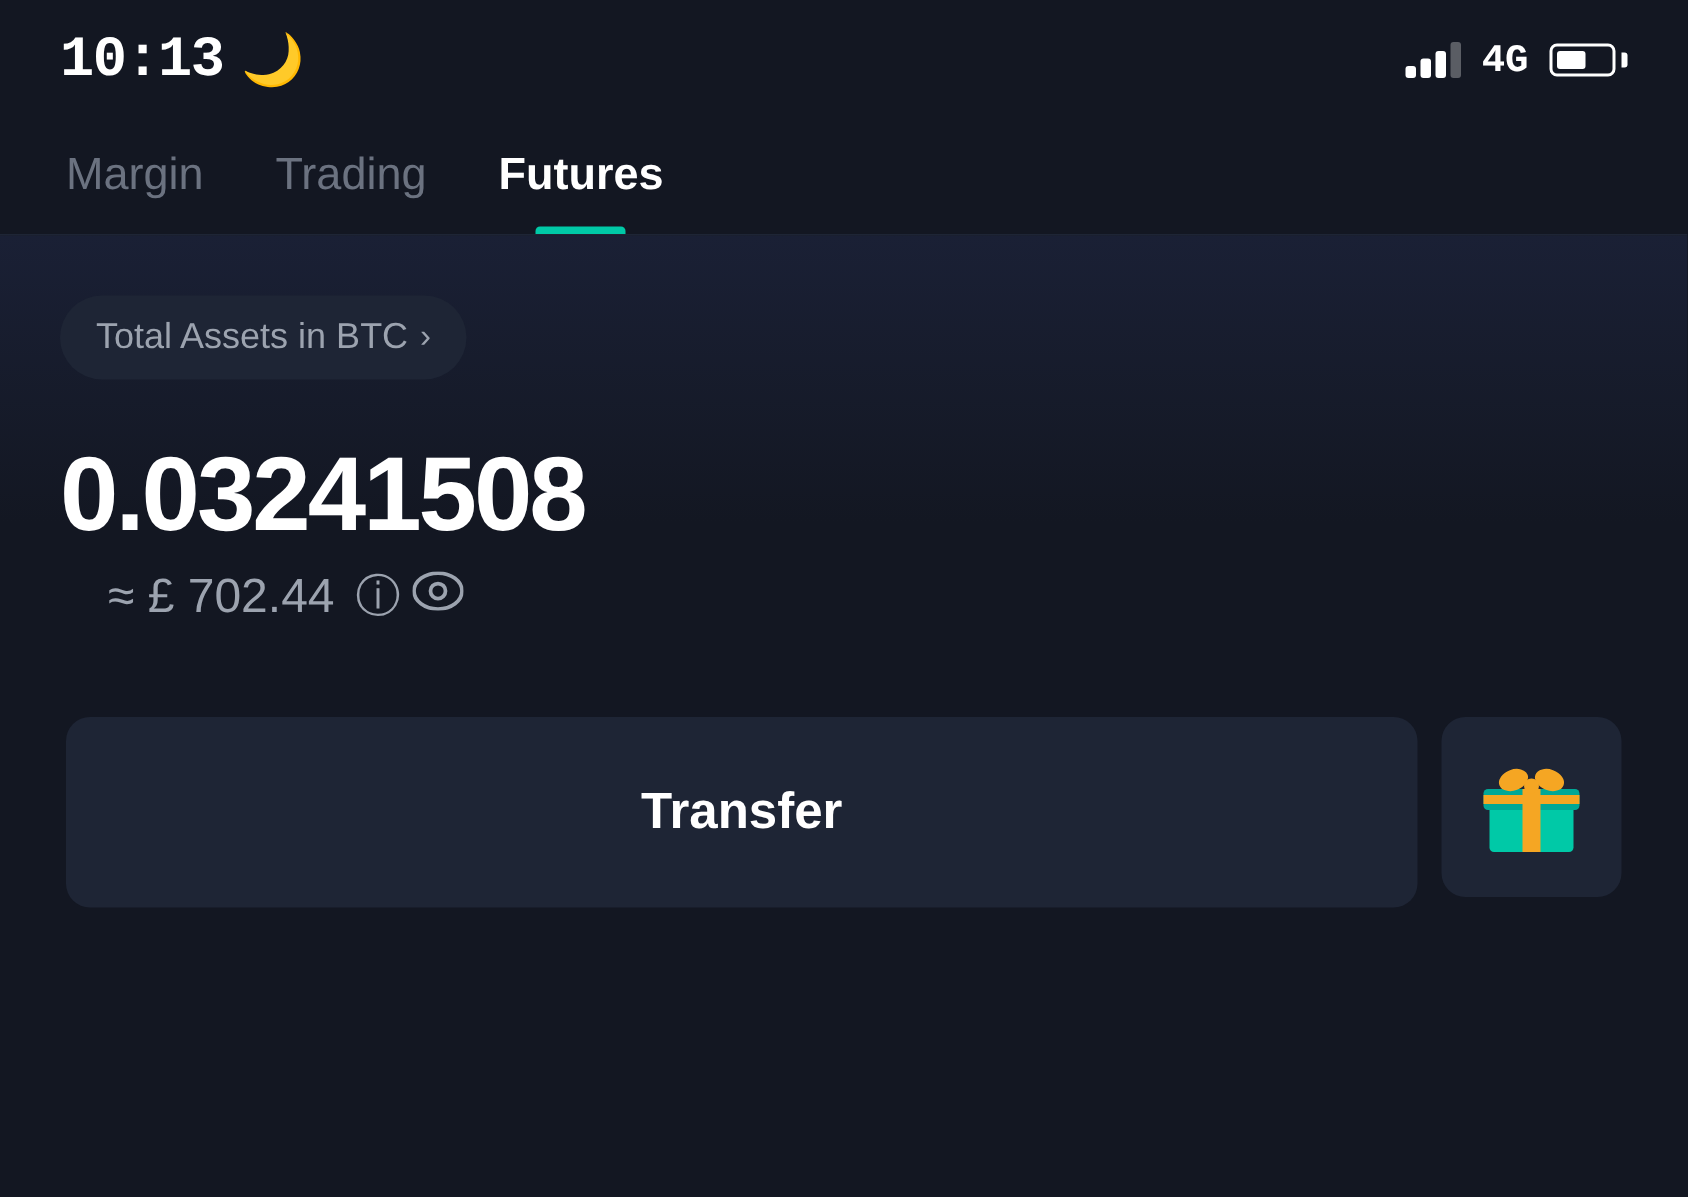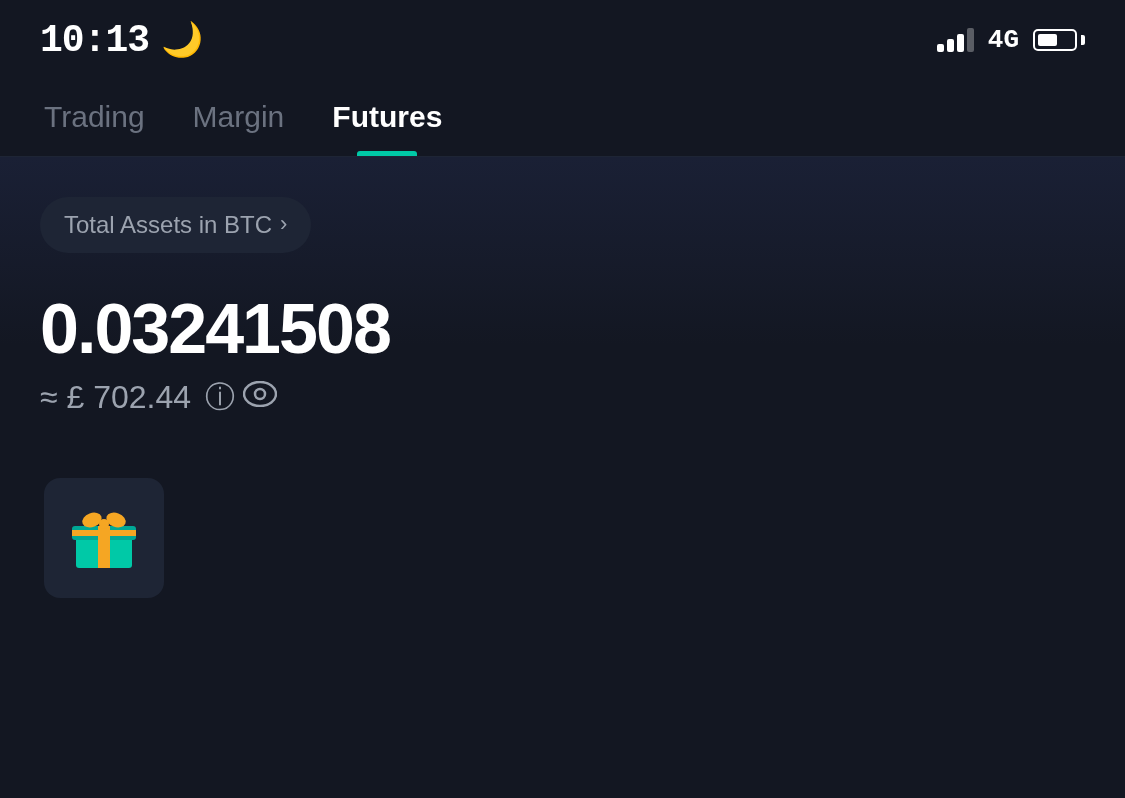--- a/index.html
+++ b/index.html
@@ -176,20 +176,21 @@
       gap: 20px;
     }
 
     .fiat-value {
       font-size: 32px;
       font-weight: 400;
       color: #9ca3af;
       display: flex;
       align-items: center;
       gap: 14px;
+      margin-left: 32px;
     }
 
     .eye-icon {
       font-size: 30px;
       color: #9ca3af;
       cursor: pointer;
     }
 
     
     .action-section {
@@ -252,24 +253,24 @@
       <div class="battery-body">
         <div class="battery-fill"></div>
       </div>
       <div class="battery-tip"></div>
     </div>
   </div>
 </div>
 
 <nav class="nav-tabs">
   <div class="nav-tab">
+    <span>Margin</span>
+  </div>
+  <div class="nav-tab">
     <span>Trading</span>
-  </div>
-  <div class="nav-tab">
-    <span>Margin</span>
   </div>
   <div class="nav-tab active">
     <span>Futures</span>
   </div>
 </nav>
 
 <div class="main-content">
   
   <div class="assets-button">
     <span>Total Assets in BTC</span>
@@ -287,20 +288,23 @@
     <span class="eye-icon">ⓘ
       <svg width="34" height="26" viewBox="0 0 34 26" fill="none" xmlns="http://www.w3.org/2000/svg">
         <ellipse cx="17" cy="13" rx="16" ry="12" stroke="#9ca3af" stroke-width="2.5" fill="none"></ellipse>
         <circle cx="17" cy="13" r="5" stroke="#9ca3af" stroke-width="2.5" fill="none"></circle>
       </svg>
     </span>
   </div>
 
   
   <div class="action-section">
+    <button class="transfer-button">
+      <span>Transfer</span>
+    </button>
     <button class="gift-button">
       <svg class="gift-svg" viewBox="0 0 72 72" fill="none" xmlns="http://www.w3.org/2000/svg">
 
         <rect x="8" y="34" width="56" height="32" rx="3" fill="#00c9a7"></rect>
 
         <rect x="4" y="24" width="64" height="14" rx="3" fill="#00a896"></rect>
 
         <rect x="30" y="24" width="12" height="42" fill="#f5a623"></rect>
 
         <rect x="4" y="28" width="64" height="6" fill="#f5a623"></rect>

